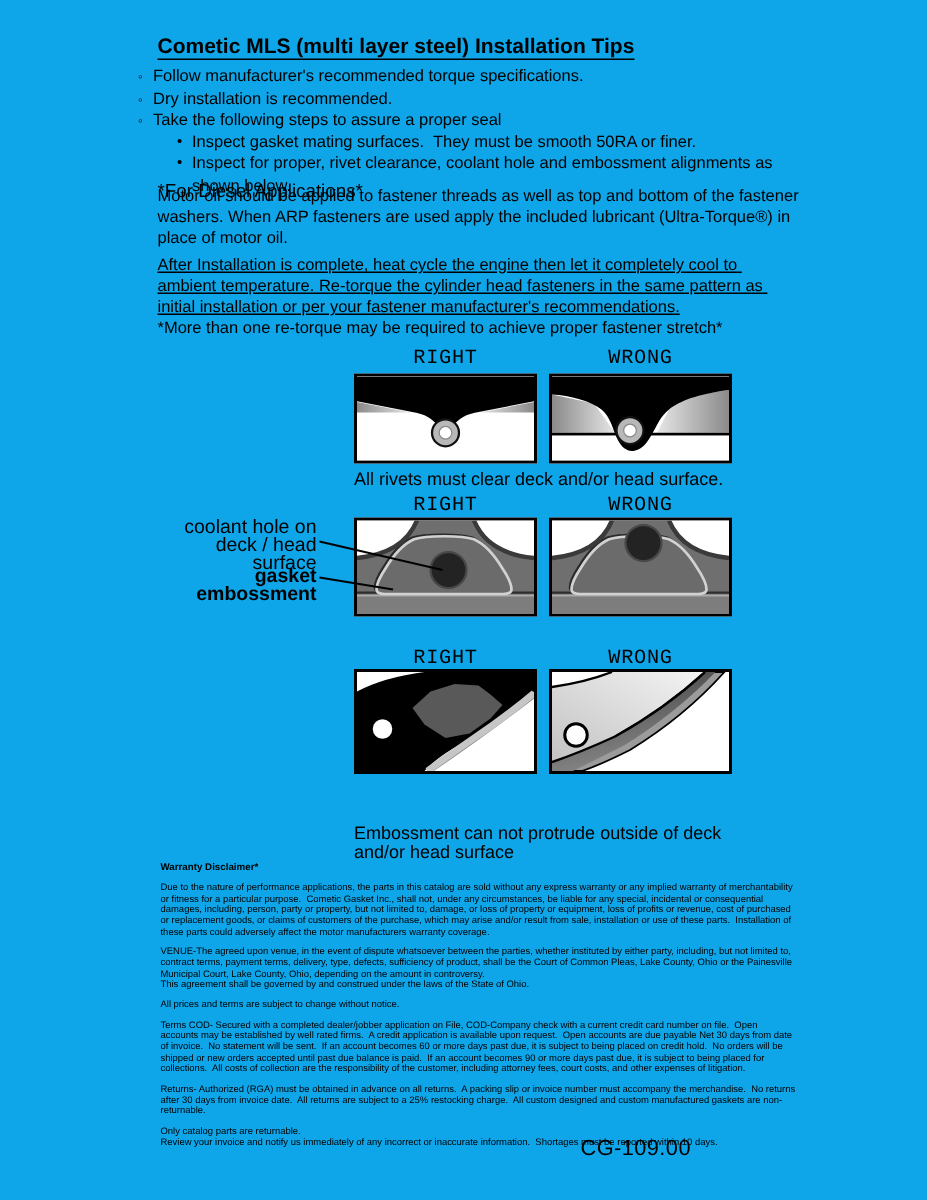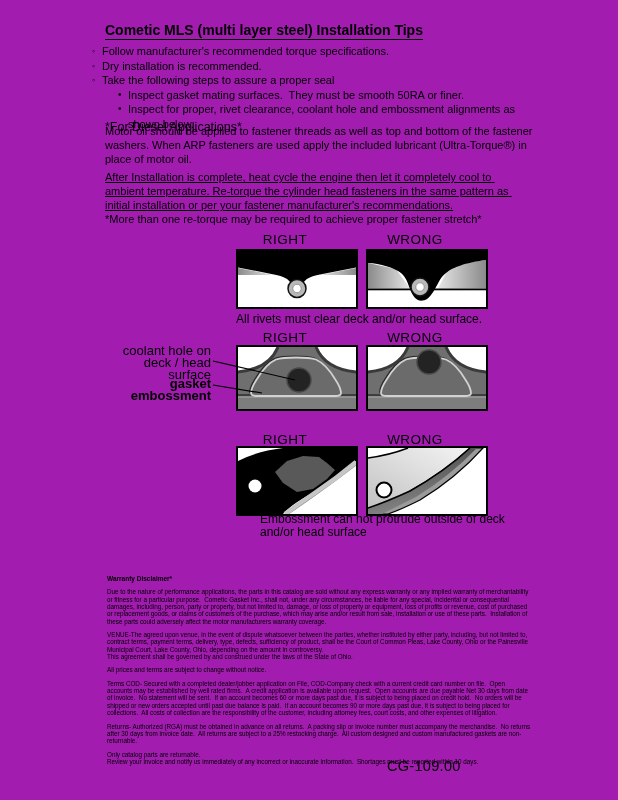--- a/index.html
+++ b/index.html
@@ -1,47 +1,47 @@
 <!DOCTYPE html>
 <html><head>
 <meta charset="utf-8">
 <style>
   * { margin:0; padding:0; box-sizing:border-box; }
   html,body { background:#e9e9e9; }
   body { font-family:"Liberation Sans","DejaVu Sans",sans-serif; }
   .page {
-    position:relative; width:618px; height:800px; background:#a21caf;
+    position:relative; width:618px; height:800px; background:#0ea5e9;
     overflow:hidden; color:#000;
   }
   .abs { position:absolute; }
   .title {
     left:105px; top:22px; font-size:14px; font-weight:bold;
     border-bottom:1.5px solid #000; padding-bottom:1px; white-space:nowrap;
   }
   .tips { left:92px; top:44px; width:440px; font-size:11px; line-height:14.5px; }
   .tip-row { display:flex; }
   .tip-row .marker { width:10px; flex:0 0 10px; font-size:9px; line-height:14.5px; }
   .tip-row.sub { padding-left:26px; }
   .tip-row.sub .marker { font-size:10px; }
   .tip-text { white-space:pre-wrap; }
   .diesel-heading { left:105px; top:120px; font-size:12.5px; font-weight:normal; }
   .bodytext { left:105px; width:428px; font-size:11px; line-height:14.2px; white-space:pre-wrap; }
   .p1 { top:124px; } .p2 { top:170px;text-decoration:underline; } .p3 { top:212px; }
 
-  .figrow-labels { display:flex; width:252px; left:224px; }
+  .figrow-labels { display:flex; width:252px; left:236px;font-family:Liberation Mono, monospace; }
   .figrow-labels .lab { width:122px; text-align:center; font-size:13.5px; letter-spacing:.5px; }
   .figrow-labels .gap { width:8px; }
   .labels1 { top:232px; } .labels2 { top:330px; } .labels3 { top:432px; }
   .panels { display:flex; left:236px; }
   .panels .gap { width:8px; }
   .panel { border:2px solid #000; background:#fff; font-size:0; }
   .panels1 { top:249px; } .panels2 { top:345px; } .panels3 { top:446px; }
   .caption { left:236px; font-size:12px; line-height:12.5px; white-space:pre-wrap; }
   .cap1 { top:313px; width:300px; } .cap2 { top:415px; width:300px; }
-  .cap3 { top:513px; width:248px;margin-left:24px; }
+  .cap3 { top:549px; width:248px; }
 
   .annot { width:100px; text-align:right; font-size:13px; line-height:12px; }
   .annot1 { left:111px; top:345px; }
   .annot2 { left:111px; top:378px;font-weight:bold; }
   .leader-overlay { left:0; top:340px; pointer-events:none; }
 
   .legal { left:107px; top:575px; width:424px; font-size:6.3px; line-height:7.35px; }
   .legal .lh { font-weight:bold; font-size:6.5px; margin-bottom:6px; }
   .legal p { white-space:pre-wrap; margin-bottom:6px; }
   .legal p.tight { margin-bottom:0; }

